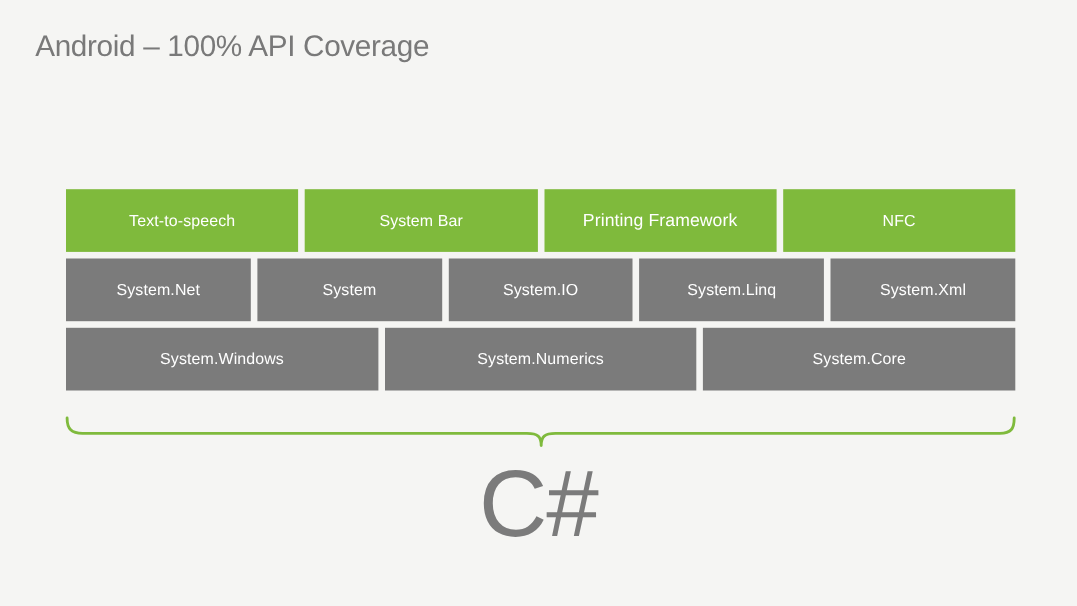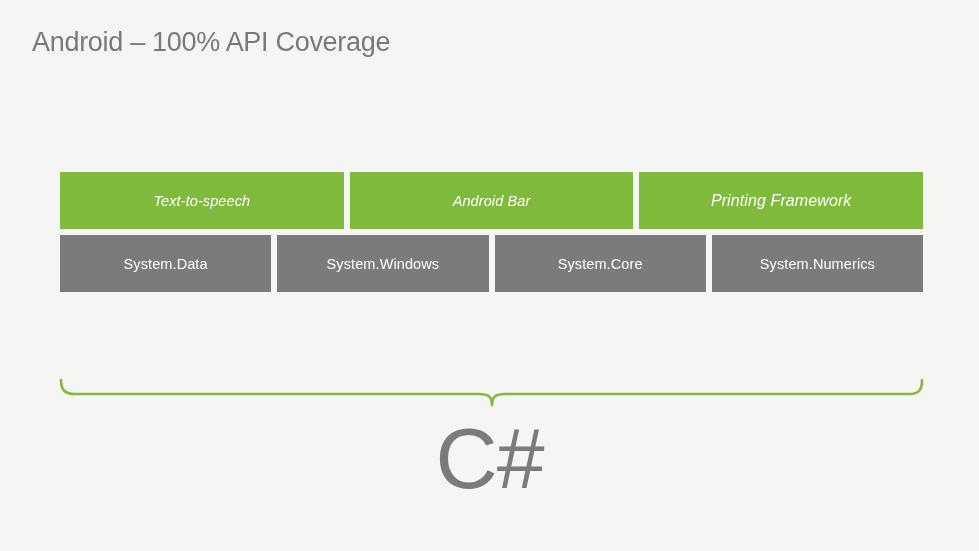--- a/index.html
+++ b/index.html
@@ -57,21 +57,21 @@
     align-items: center;
     justify-content: center;
     color: #ffffff;
     font-size: 14.5px;
     font-weight: 400;
     text-align: center;
     letter-spacing: 0.1px;
     box-sizing: border-box;
     padding: 0 4px;
   }
-  .cell.green { background: #7fba3c; font-style: italic; }
+  .cell.green { background: #7fba3c; }
   .cell.gray  { background: #7b7b7b; }
   .cell.small { font-size: 16px; }
 
   
   #brace {
     position: absolute;
     left: 55px;
     top: 374px;
     width: 873px;
     height: 36px;
@@ -98,40 +98,57 @@
 
   <div id="title">Android – 100% API Coverage</div>
 
   <div id="grid">
 
     <div class="grid-row">
       <div class="cell green">
           <span>Text-to-speech</span>
         </div>
       <div class="cell green">
-          <span>Android Bar</span>
+          <span>System Bar</span>
         </div>
       <div class="cell green small">
           <span>Printing Framework</span>
         </div>
+      <div class="cell green">
+          <span>NFC</span>
+        </div>
     </div>
-
 
     <div class="grid-row">
       <div class="cell gray">
-          <span>System.Data</span>
+          <span>System.Net</span>
         </div>
+      <div class="cell gray">
+          <span>System</span>
+        </div>
+      <div class="cell gray">
+          <span>System.IO</span>
+        </div>
+      <div class="cell gray">
+          <span>System.Linq</span>
+        </div>
+      <div class="cell gray">
+          <span>System.Xml</span>
+        </div>
+    </div>
+
+    <div class="grid-row">
       <div class="cell gray">
           <span>System.Windows</span>
         </div>
       <div class="cell gray">
-          <span>System.Core</span>
+          <span>System.Numerics</span>
         </div>
       <div class="cell gray">
-          <span>System.Numerics</span>
+          <span>System.Core</span>
         </div>
     </div>
 
   </div>
 
   <svg id="brace" viewBox="0 0 873 36" xmlns="http://www.w3.org/2000/svg">
     <path d="M6,6 C6,16 10,20 20,20 L424,20 C434,20 437,23 437,31 C437,23 440,20 450,20 L854,20 C864,20 867,16 867,6" fill="none" stroke="#7fba3c" stroke-width="2.6" stroke-linecap="round" stroke-linejoin="round"></path>
   </svg>
 
   <div id="csharp">C#</div>

